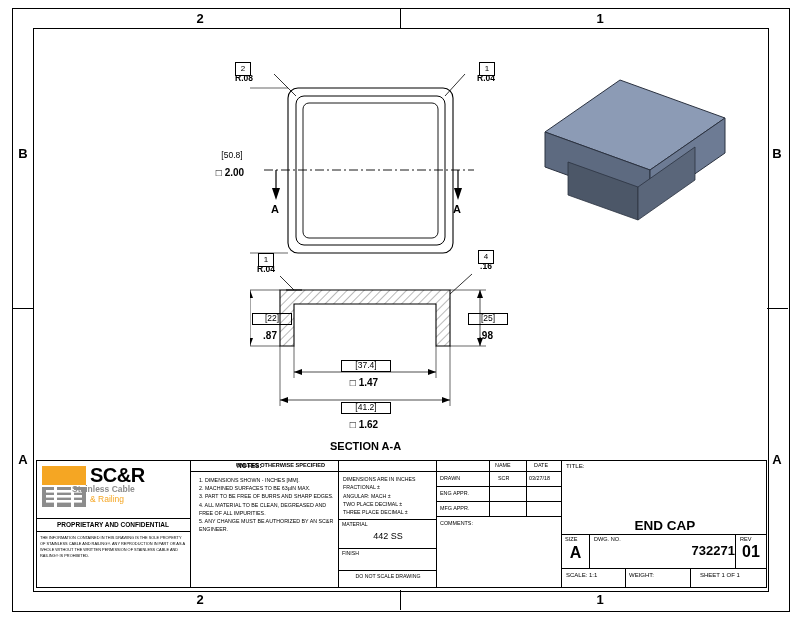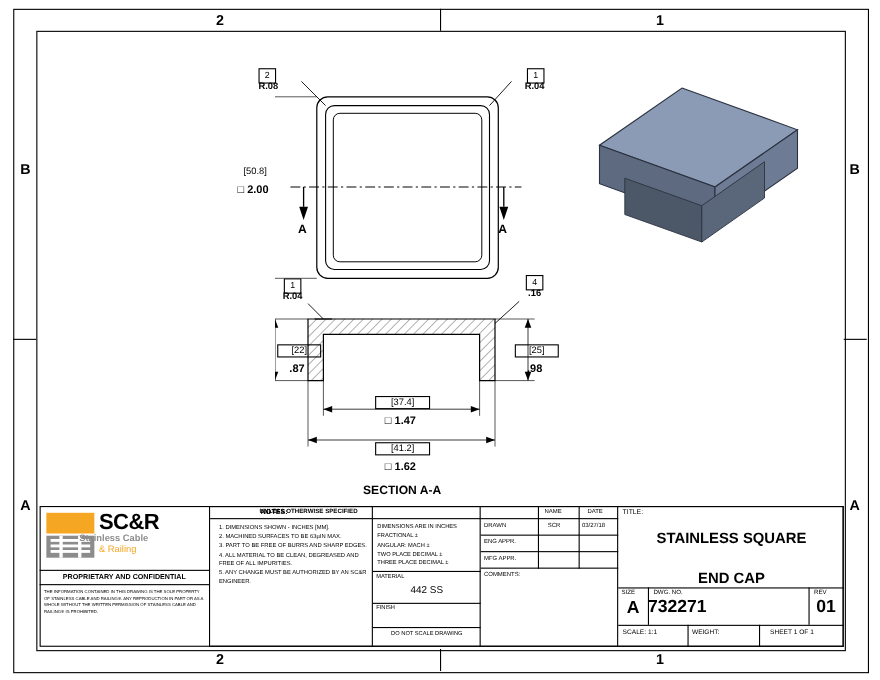--- a/index.html
+++ b/index.html
@@ -248,30 +248,29 @@
   <div style="position:absolute;left:437px;top:487px;width:125px;height:15px;border-bottom:1px solid #000;box-sizing:border-box;"></div>
   <div style="position:absolute;left:440px;top:490px;font-size:5.4px;">ENG APPR.</div>
 
   <div style="position:absolute;left:437px;top:502px;width:125px;height:15px;border-bottom:1px solid #000;box-sizing:border-box;"></div>
   <div style="position:absolute;left:440px;top:505px;font-size:5.4px;">MFG APPR.</div>
 
   <div style="position:absolute;left:440px;top:520px;font-size:5.4px;">COMMENTS:</div>
 
   <div class="tb" style="left:562px;top:460px;width:205px;height:128px;border-left:0;"></div>
   <div style="position:absolute;left:566px;top:462px;font-size:6.2px;">TITLE:</div>
-  <div class="title-main" style="left:565px;top:482px;">STAINLESS SQUARE</div>
   <div class="title-main" style="left:565px;top:518px;">END CAP</div>
 
   <div style="position:absolute;left:562px;top:534px;width:205px;border-top:1px solid #000;"></div>
   <div style="position:absolute;left:589px;top:534px;width:1px;height:34px;background:#000;"></div>
   <div style="position:absolute;left:735px;top:534px;width:1px;height:34px;background:#000;"></div>
   <div style="position:absolute;left:565px;top:536px;font-size:5.6px;">SIZE</div>
   <div style="position:absolute;left:562px;top:544px;width:27px;text-align:center;font-size:16px;font-weight:bold;">A</div>
   <div style="position:absolute;left:594px;top:536px;font-size:5.6px;">DWG.  NO.</div>
-  <div style="position:absolute;left:589px;top:543px;width:146px;text-align:left;font-size:16px;font-weight:bold;">732271</div>
+  <div style="position:absolute;left:589px;top:543px;width:146px;text-align:right;font-size:13px;font-weight:bold;">732271</div>
   <div style="position:absolute;left:740px;top:536px;font-size:5.6px;">REV</div>
   <div style="position:absolute;left:735px;top:543px;width:32px;text-align:center;font-size:16px;font-weight:bold;">01</div>
 
   <div style="position:absolute;left:562px;top:568px;width:205px;border-top:1px solid #000;"></div>
   <div style="position:absolute;left:625px;top:568px;width:1px;height:20px;background:#000;"></div>
   <div style="position:absolute;left:690px;top:568px;width:1px;height:20px;background:#000;"></div>
   <div style="position:absolute;left:566px;top:572px;font-size:6px;">SCALE: 1:1</div>
   <div style="position:absolute;left:629px;top:572px;font-size:6px;">WEIGHT:</div>
   <div style="position:absolute;left:700px;top:572px;font-size:6px;">SHEET 1 OF 1</div>
 

